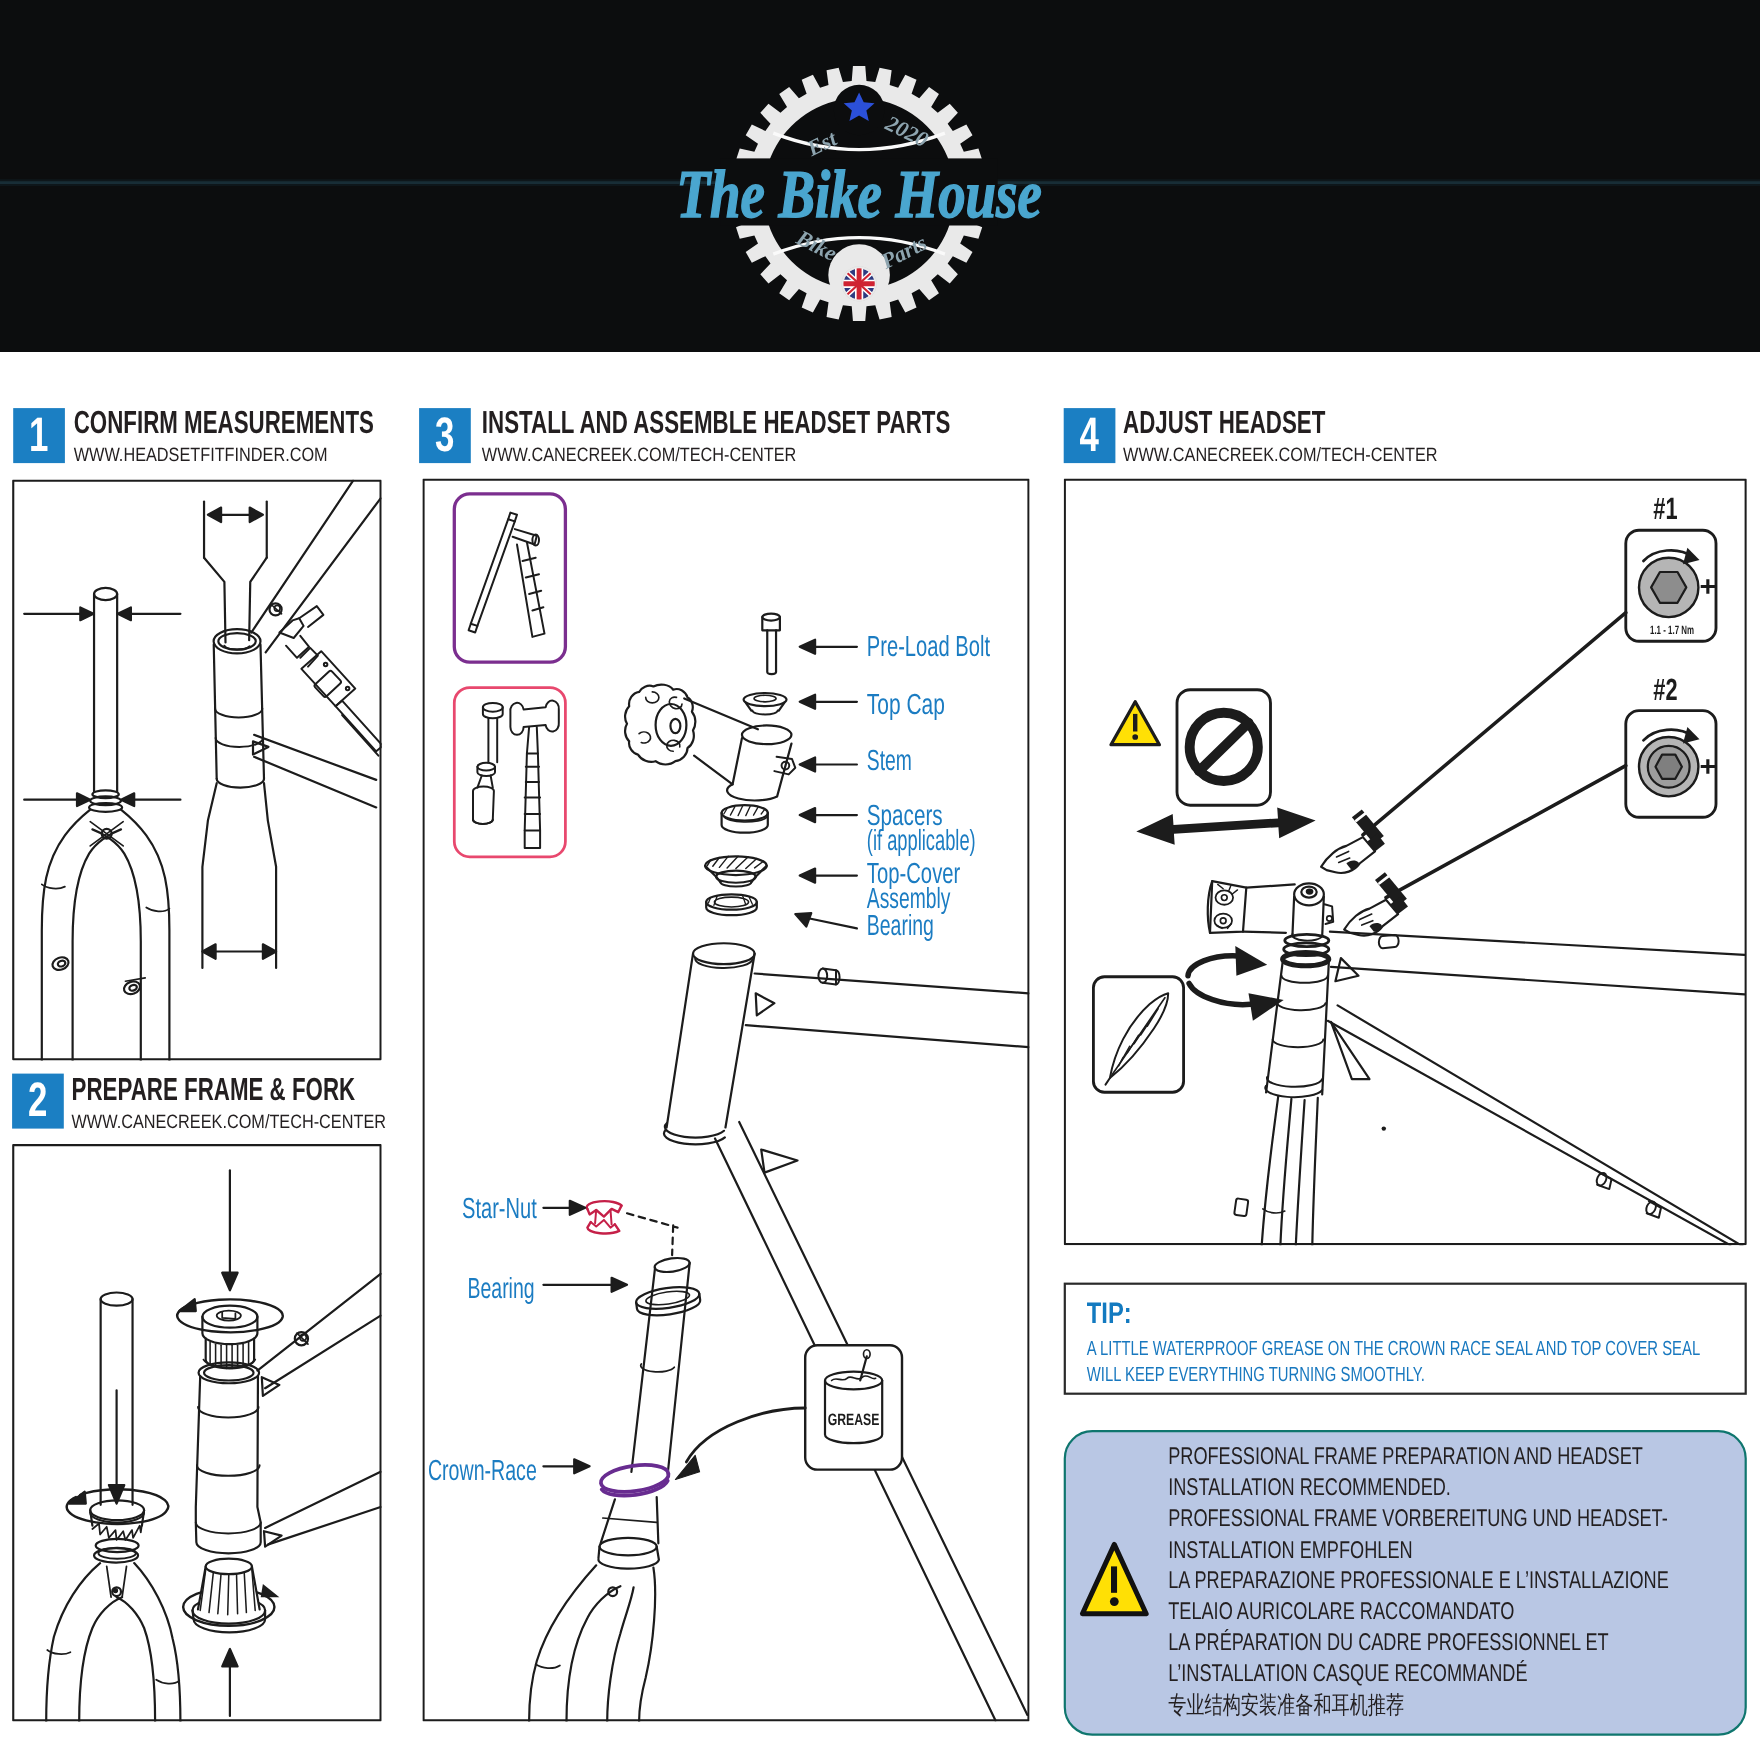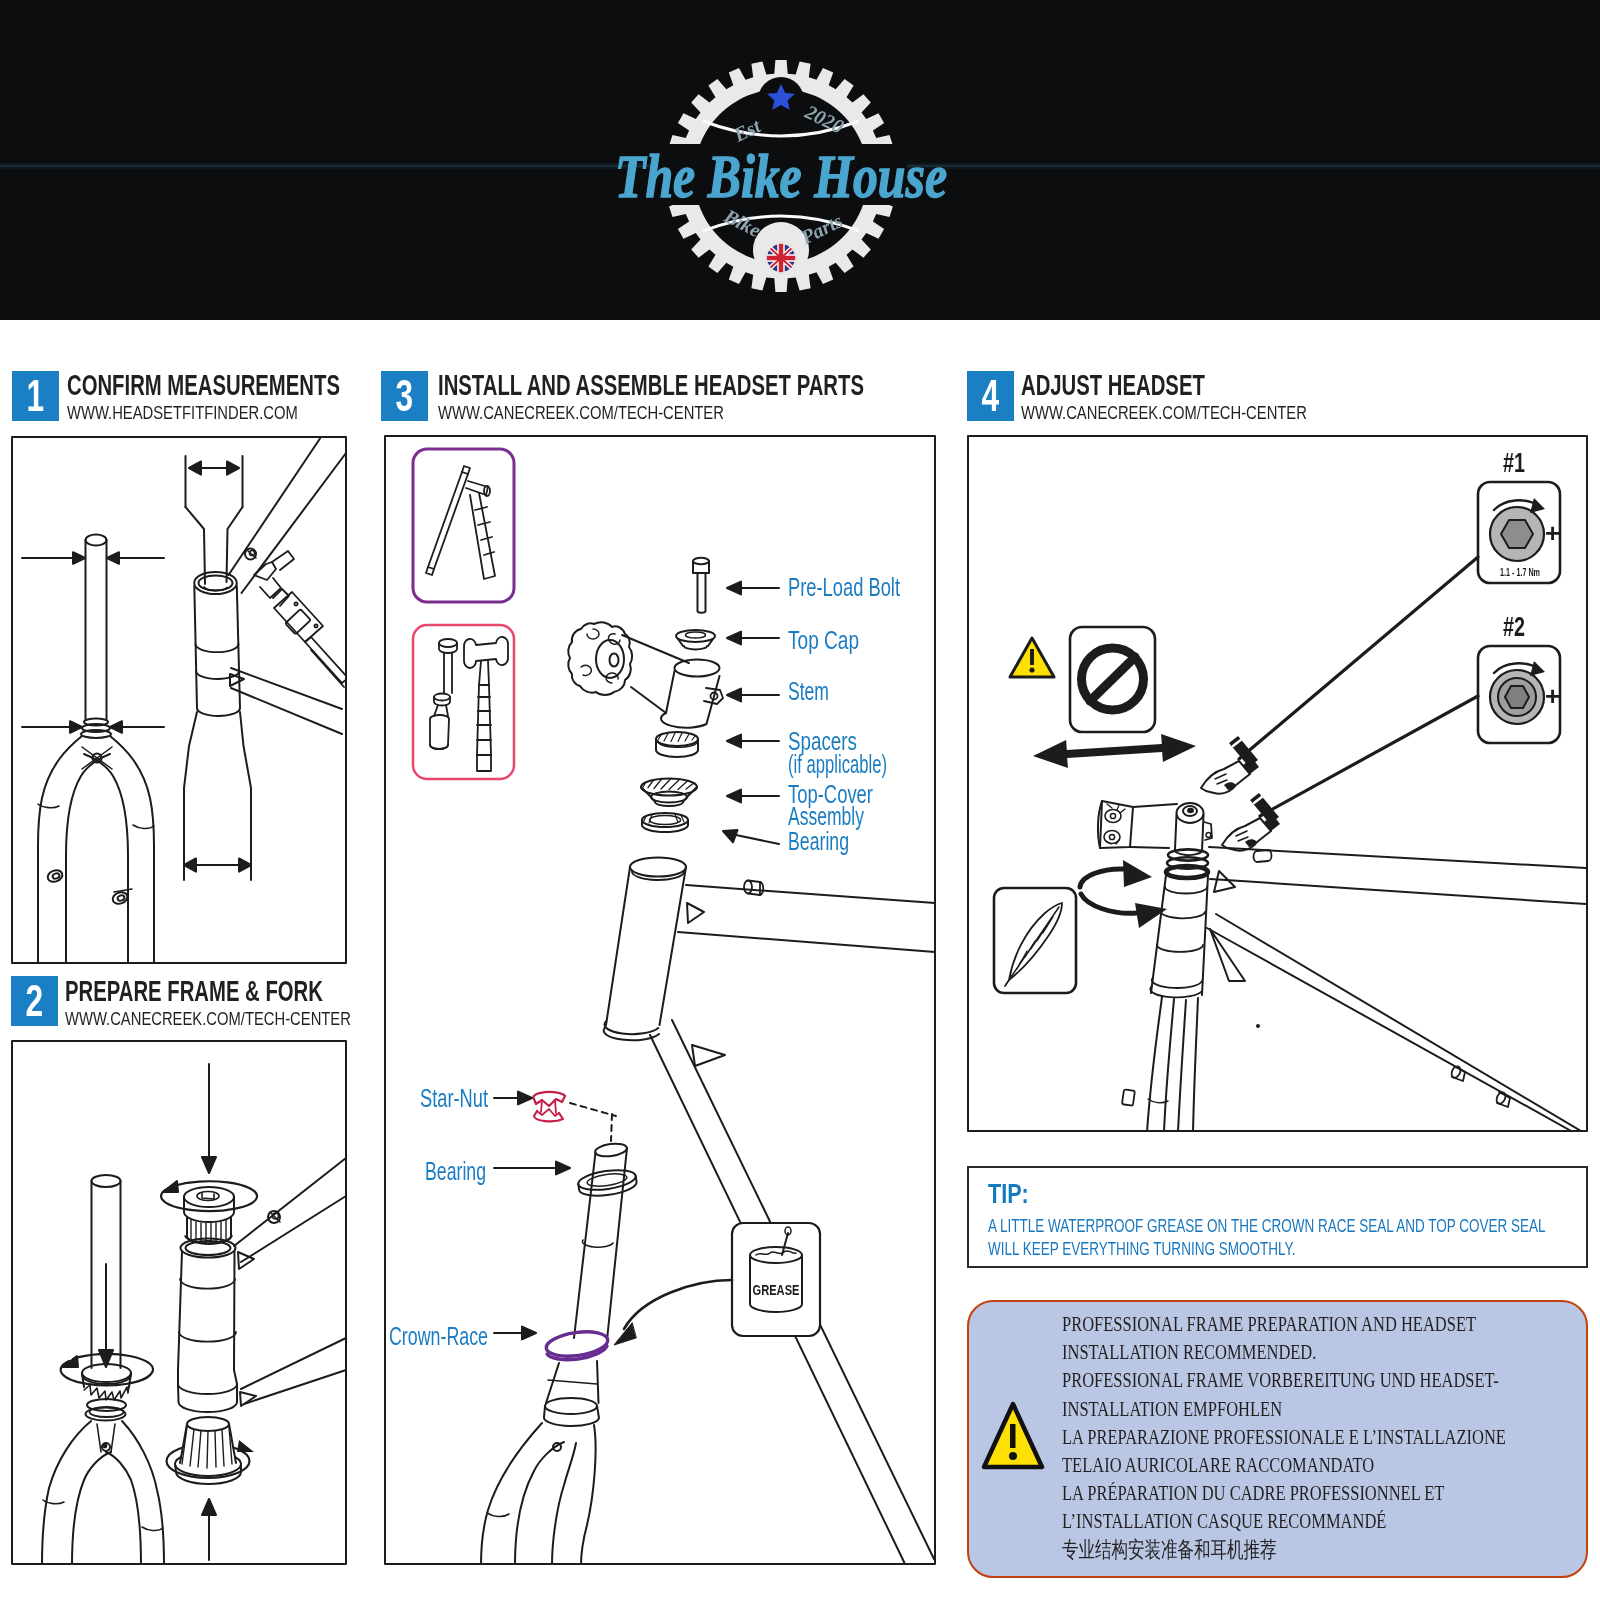--- a/index.html
+++ b/index.html
@@ -519,21 +519,21 @@
       <ellipse cx="534" cy="663" rx="4" ry="6" transform="rotate(25 534 663)"></ellipse>
       <path d="M532 657 L543 663 L541 672 L530 668"></path>
     </g>
   </svg>
 
   <div class="panel" style="left:967px;top:1166px;width:617px;height:98px;">
     <div style="position:absolute;left:19px;top:11px;color:#137ac0;font-weight:bold;font-size:27px;transform:scaleX(0.80);transform-origin:left top;">TIP:</div>
     <div style="position:absolute;left:19px;top:47px;color:#1878bf;font-size:18.5px;white-space:nowrap;transform:scaleX(0.73);transform-origin:left top;line-height:22.5px;">A LITTLE WATERPROOF GREASE ON THE CROWN RACE SEAL AND TOP COVER SEAL<br>WILL KEEP EVERYTHING TURNING SMOOTHLY.</div>
   </div>
 
-  <div style="position:absolute;left:967px;top:1300px;width:617px;height:274px;background:#b9c7e4;border:2px solid #c2410c;border-radius:26px;font-family:Liberation Serif, serif;">
+  <div style="position:absolute;left:967px;top:1300px;width:617px;height:274px;background:#b9c7e4;border:2px solid #0f766e;border-radius:26px;">
     <svg class="abs" style="left:11px;top:97px;" width="66" height="75" viewBox="0 0 66 75">
       <path d="M33 5 L62 68 L4 68 Z" fill="#ffe005" stroke="#111" stroke-width="4.5" stroke-linejoin="round"></path>
       <rect x="30" y="25" width="5.5" height="24" fill="#111"></rect>
       <circle cx="33" cy="57" r="4" fill="#111"></circle>
     </svg>
     <div style="position:absolute;left:93px;top:8px;color:#231f20;font-size:22px;line-height:28.2px;white-space:nowrap;transform:scaleX(0.75);transform-origin:left top;">
       PROFESSIONAL FRAME PREPARATION AND HEADSET<br>
       INSTALLATION RECOMMENDED.<br>
       PROFESSIONAL FRAME VORBEREITUNG UND HEADSET-<br>
       INSTALLATION EMPFOHLEN<br>

